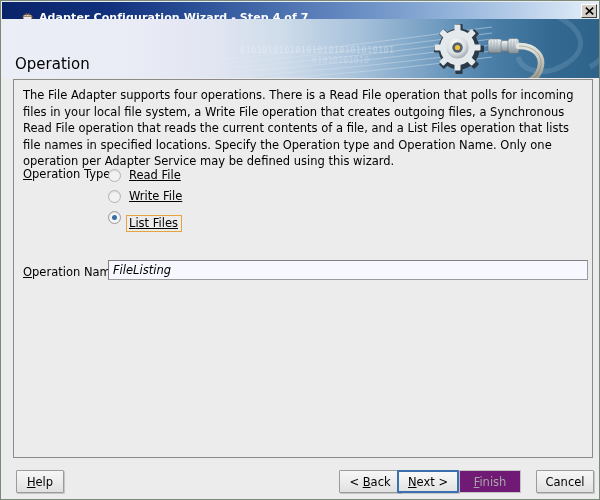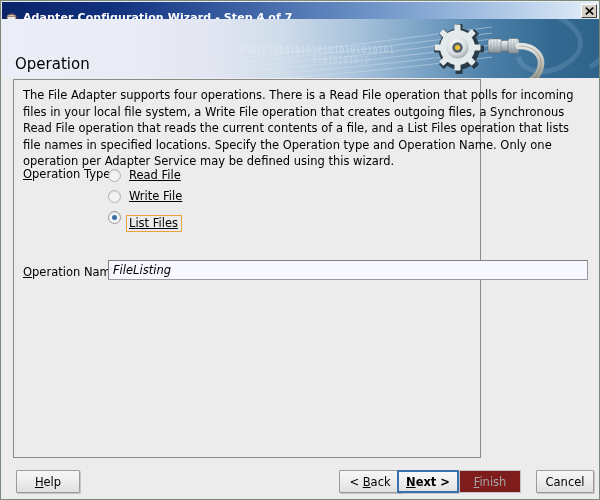--- a/index.html
+++ b/index.html
@@ -29,21 +29,21 @@
     left: 1px; top: 1px;
     width: 598px;
     height: 31px;
     box-sizing: border-box;
     background: linear-gradient(to right,
         #0a246a 0%, #11307d 18%, #2a4f96 32%,
         #4a6fae 46%, #6a8fc4 60%, #8fb0d8 74%,
         #b6cde9 86%, #d8e6f5 96%, #e8f0fa 100%);
     display: flex;
     align-items: center;
-    padding-left: 3px;
+    padding-left: 19px;
   }
   .title-icon {
     width: 14px; height: 14px;
     flex: 0 0 14px;
     position: relative;
     margin-right: 4px;
   }
   .title-text {
     font-size: 11px;
     font-weight: bold;
@@ -94,21 +94,21 @@
     position: absolute;
     right: 0; top: 0;
     width: 420px; height: 59px;
     display: block;
   }
 
   
   .content-panel {
     position: absolute;
     left: 12px; top: 78px;
-    width: 468px;
+    width: 580px;
     height: 379px;
     box-sizing: border-box;
     background: #ececec;
     border: 1px solid #8a8a8a;
   }
   .desc {
     position: absolute;
     left: 9px; top: 7px;
     width: 556px;
     font-size: 11.5px;
@@ -224,28 +224,28 @@
     align-items: center;
     justify-content: center;
   }
   .btn.default-btn {
     border: 2px solid #3b6fad;
     background: linear-gradient(to bottom, #f8f8f8 0%, #efefef 48%, #e2e2e2 100%);
   }
   .btn.disabled {
     color: #a6a6a6;
     border-color: #c2c2c2;
-    background: #7f1d1d;
+    background: #701a75;
     box-shadow: none;
   }
   .btn.disabled .mn { text-decoration-color: #a6a6a6; }
 
-  #btn-help   { left: 15px;  width: 64px; }
+  #btn-help   { left: 15px;  width: 48px; }
   #btn-back   { left: 338px; width: 62px; }
-  #btn-next   { left: 396px; width: 62px; font-weight: bold; }
+  #btn-next   { left: 396px; width: 62px; }
   #btn-finish { left: 458px; width: 62px; }
   #btn-cancel { left: 527px; width: 58px; margin-left: 8px; }
 </style>
 </head>
 <body>
 
 <div class="window">
 
   <div class="titlebar">
     <span class="title-icon">

